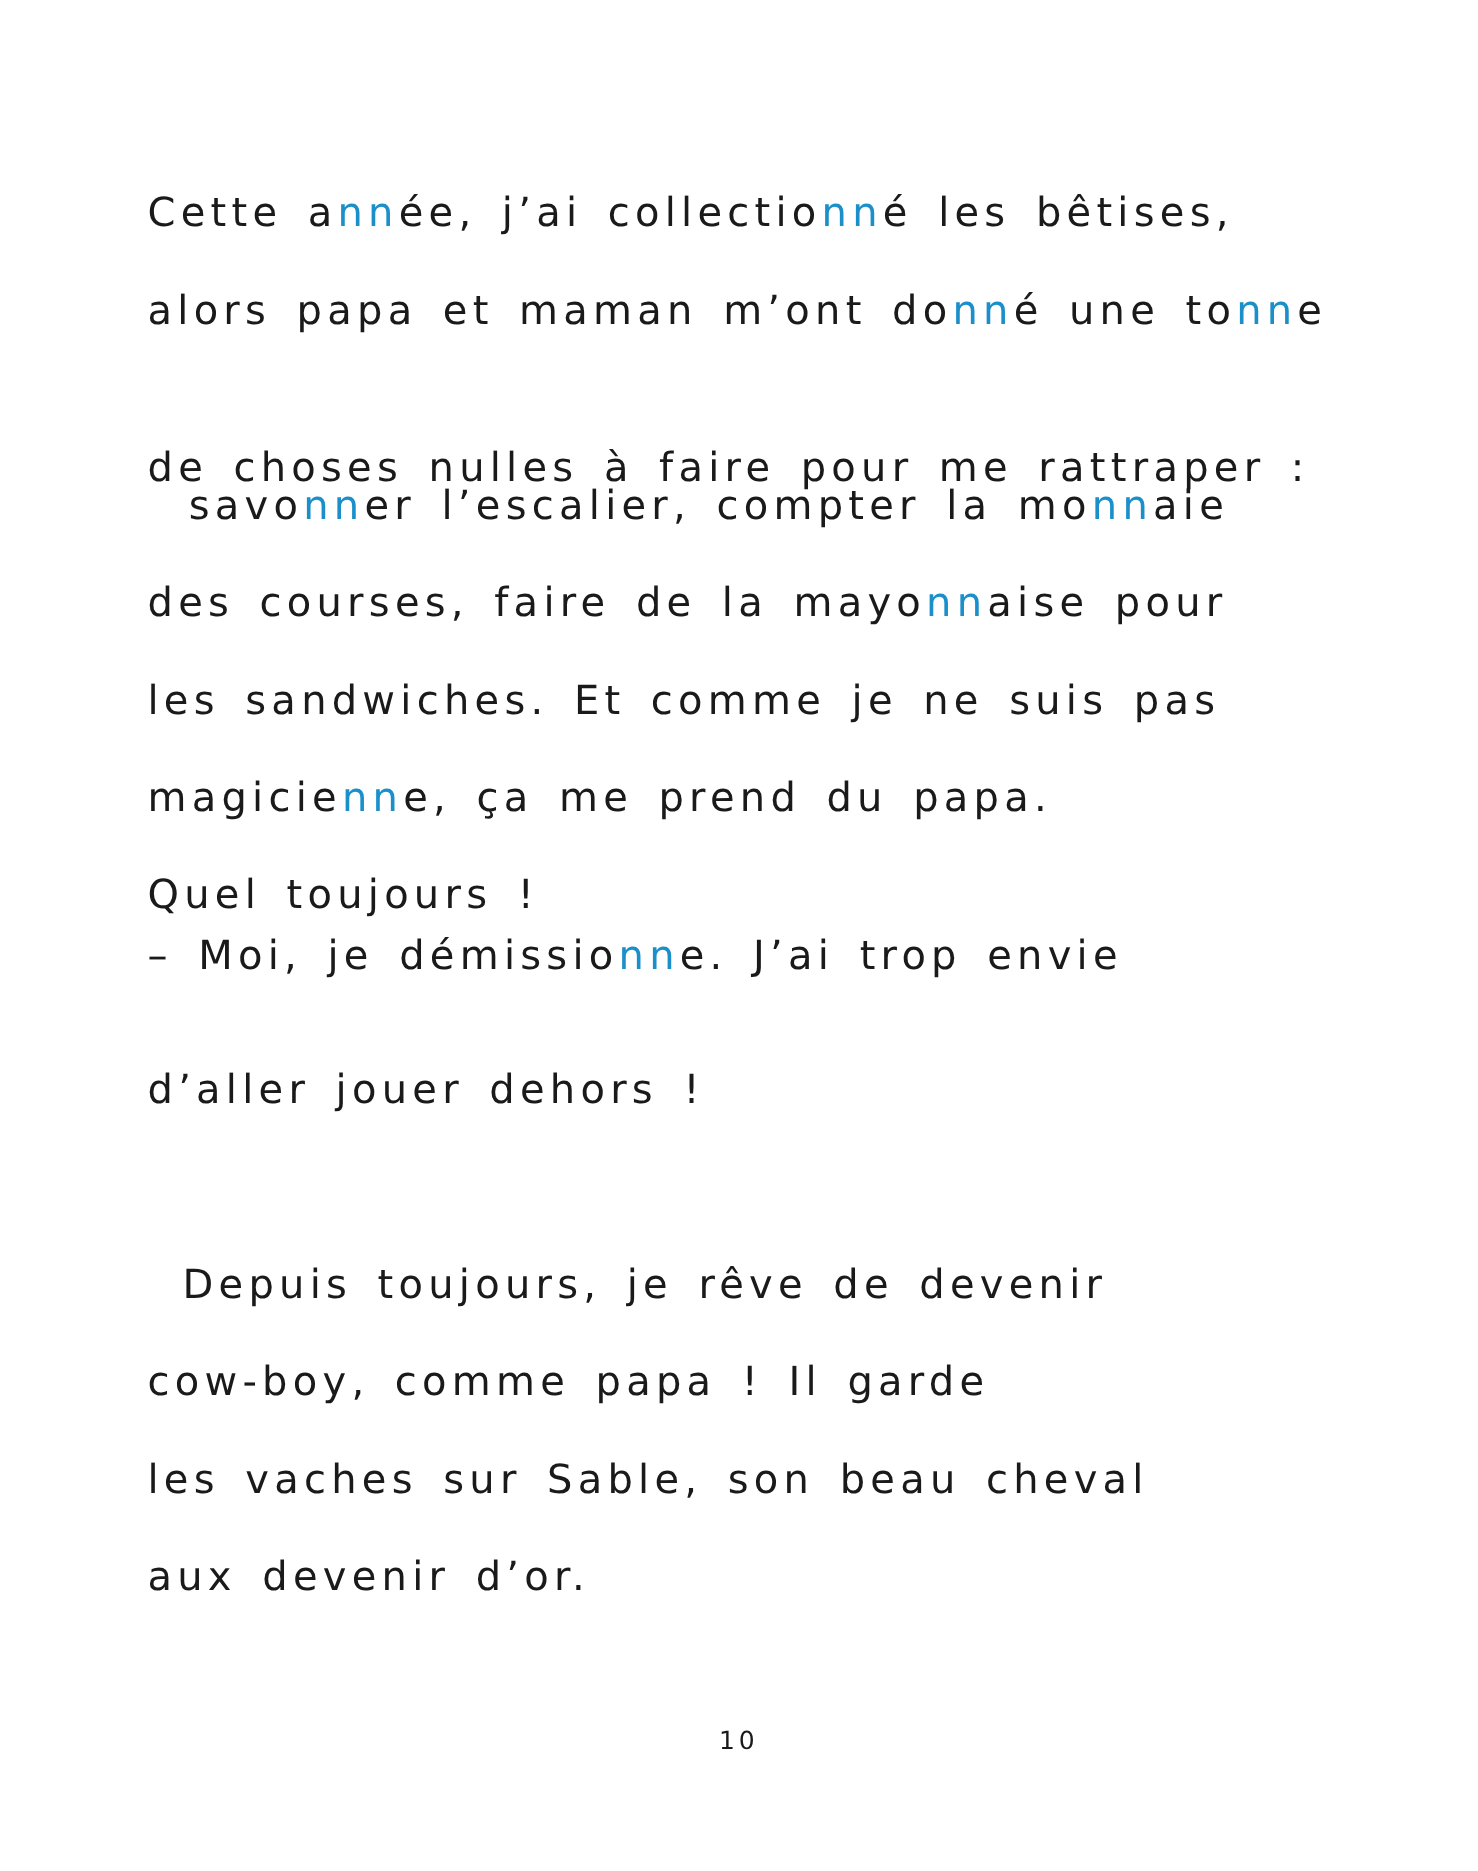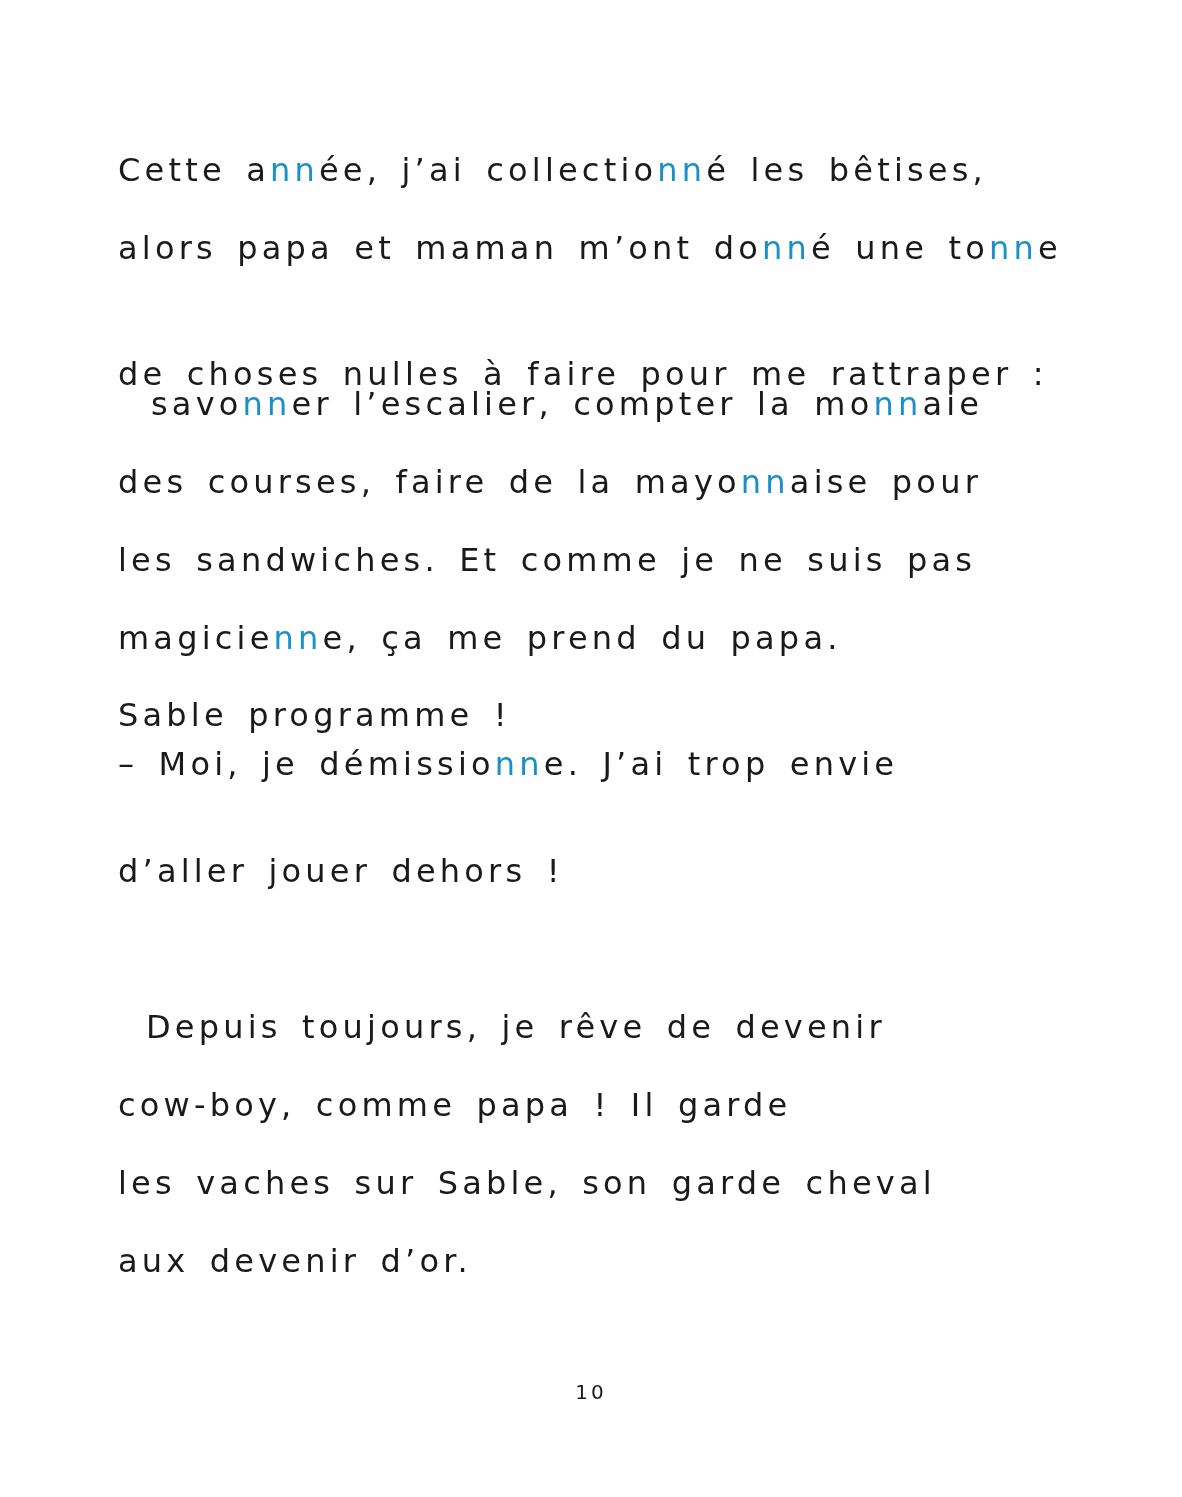--- a/index.html
+++ b/index.html
@@ -24,25 +24,25 @@
 <div class="page">
   <div id="text-body">
       <div>
         <div class="line" style="top: 150px;"><span>Cette a</span><span class="hl" style="color: rgb(26, 143, 201);">nn</span><span>ée, j’ai collectio</span><span class="hl" style="color: rgb(26, 143, 201);">nn</span><span>é les bêtises,</span></div>
         <div class="line" style="top: 228px;"><span>alors papa et maman m’ont do</span><span class="hl" style="color: rgb(26, 143, 201);">nn</span><span>é une to</span><span class="hl" style="color: rgb(26, 143, 201);">nn</span><span>e</span></div>
         <div class="line" style="top: 306px; margin-top: 48px;"><span>de choses nulles à faire pour me rattraper :</span></div>
         <div class="line" style="top: 384px; margin-left: 33px;"><span>savo</span><span class="hl" style="color: rgb(26, 143, 201);">nn</span><span>er l’escalier, compter la mo</span><span class="hl" style="color: rgb(26, 143, 201);">nn</span><span>aie</span></div>
         <div class="line" style="top: 462px;"><span>des courses, faire de la mayo</span><span class="hl" style="color: rgb(26, 143, 201);">nn</span><span>aise pour</span></div>
         <div class="line" style="top: 540px;"><span>les sandwiches. Et comme je ne suis pas</span></div>
         <div class="line" style="top: 618px;"><span>magicie</span><span class="hl" style="color: rgb(26, 143, 201);">nn</span><span>e, ça me prend du papa.</span></div>
-        <div class="line" style="top: 695px;"><span>Sable programme !</span></div>
+        <div class="line" style="top: 695px;"><span>Quel toujours !</span></div>
         <div class="line" style="top: 744px;"><span>– Moi, je démissio</span><span class="hl" style="color: rgb(26, 143, 201);">nn</span><span>e. J’ai trop envie</span></div>
         <div class="line" style="top: 851px;"><span>d’aller jouer dehors !</span></div>
       </div>
       <div>
         <div class="line" style="top: 1007px; margin-left: 28px;"><span>Depuis toujours, je rêve de devenir</span></div>
         <div class="line" style="top: 1085px;"><span>cow-boy, comme papa ! Il garde</span></div>
-        <div class="line" style="top: 1163px;"><span>les vaches sur Sable, son garde cheval</span></div>
+        <div class="line" style="top: 1163px;"><span>les vaches sur Sable, son beau cheval</span></div>
         <div class="line" style="top: 1241px;"><span>aux devenir d’or.</span></div>
       </div>
     </div>
   <div class="page-number">10</div>
 </div>
 
 </body></html>

